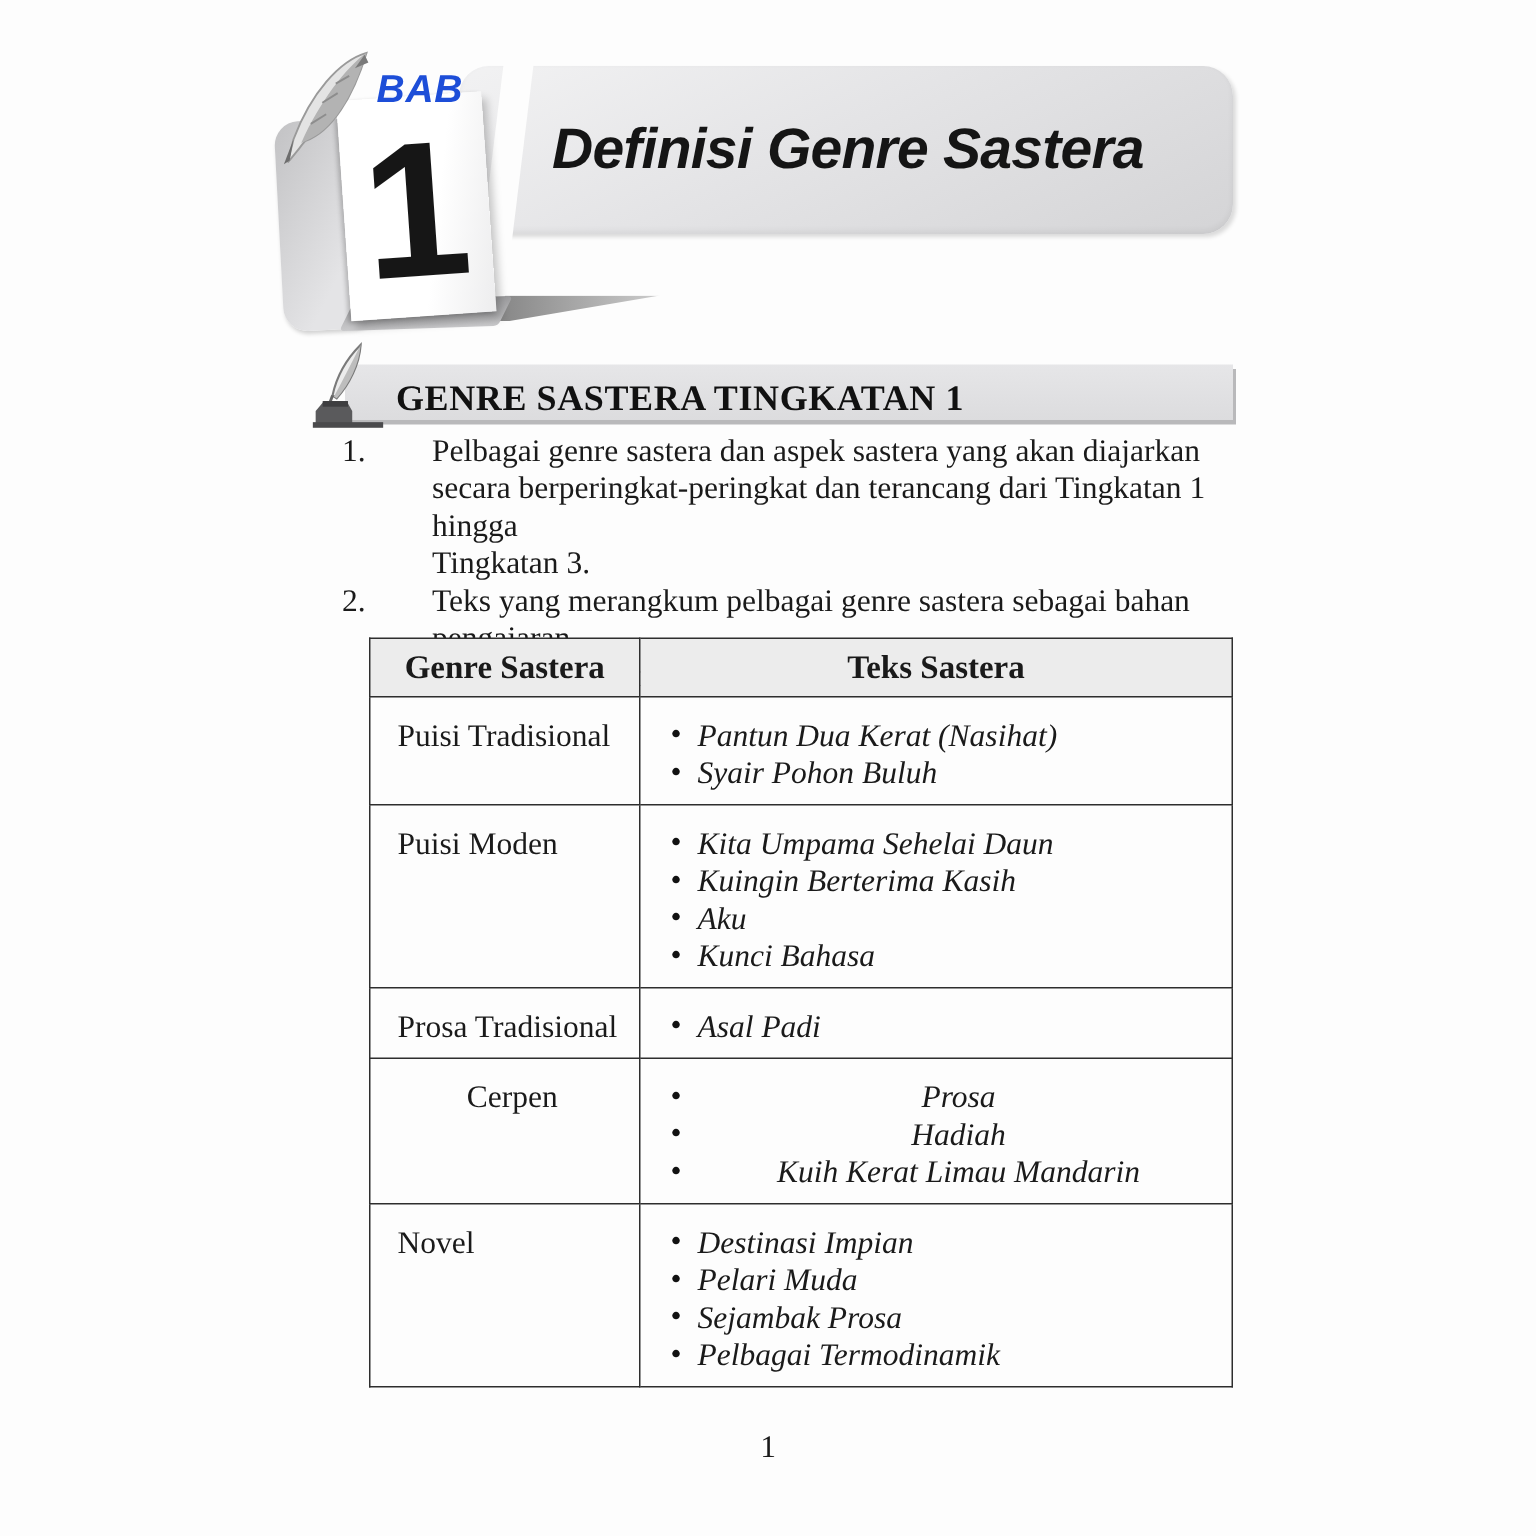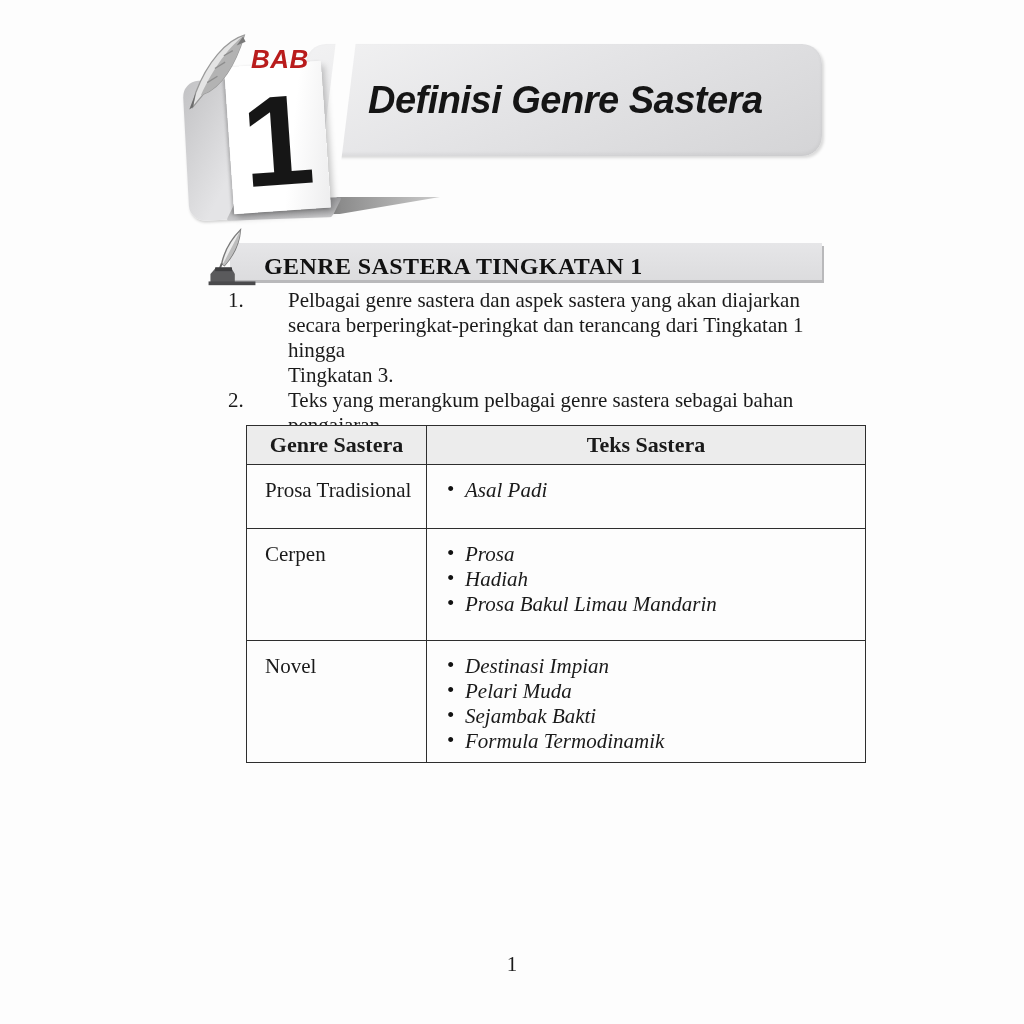--- a/index.html
+++ b/index.html
@@ -54,21 +54,21 @@
     box-shadow:-2px 1px 3px rgba(0,0,0,0.18), 3px 5px 6px rgba(0,0,0,0.22);
     z-index:3; display:flex; align-items:center; justify-content:center;
   }
   .chapter-number {
     font-family:"Liberation Sans", sans-serif; font-weight:700;
     font-size:128px; line-height:1; color:#161616; padding-top:6px;
   }
   .bab-label {
     position:absolute; left:251px; top:44px; z-index:4;
     font-family:"Liberation Sans", sans-serif; font-style:italic;
-    font-weight:700; font-size:26px; color:#b91c1c; letter-spacing:0.5px;
+    font-weight:700; font-size:26px; color:#1d4ed8; letter-spacing:0.5px;
   }
   .feather-icon { position:absolute; left:188px; top:18px; width:64px; height:110px; z-index:4; }
 
   
   .section-bar {
     position:absolute; left:230px; top:243px; width:592px; height:37px;
     background:linear-gradient(180deg,#e6e6e8,#dcdcde);
     box-shadow:2px 3px 0 #b9b9bb;
     display:flex; align-items:flex-end; z-index:1;
   }
@@ -83,21 +83,21 @@
   .intro-list {
     position:absolute; left:228px; top:288px; width:598px;
     list-style:none; font-size:21px; line-height:25px;
   }
   .intro-item { display:flex; }
   .intro-item-number { width:28px; flex:0 0 28px; }
   .intro-item-text { white-space:pre-line;margin-left:32px; }
 
   
   .genre-table {
-    position:absolute; left:246px; top:425px; width:620px;
+    position:absolute; left:246px; top:425px; width:576px;
     border-collapse:collapse; table-layout:fixed;
     font-size:21px;
   }
   .genre-table col.c1 { width:180px; }
   .genre-table th, .genre-table td { border:1.5px solid #2e2e2e; vertical-align:top; }
   .genre-table th {
     background:#ececec; font-weight:700; font-size:22px;
     text-align:center; padding:6px 4px; height:37px; vertical-align:middle;
   }
   .genre-cell { padding:13px 8px 8px 18px; }
@@ -178,51 +178,71 @@
         <col class="c1">
         <col class="c2">
       </colgroup>
     <thead>
       <tr>
         <th>Genre Sastera</th>
         <th>Teks Sastera</th>
       </tr>
     </thead>
     <tbody>
-
+  <tr>
+    <td class="genre-cell">Puisi Tradisional</td>
+    <td class="teks-cell">
+      <ul class="teks-list">
+              <li class="teks-item">Pantun Dua Kerat (Nasihat)</li>
+              <li class="teks-item">Syair Pohon Buluh</li>
+            </ul>
+    </td>
+  </tr>
+
+  <tr>
+    <td class="genre-cell">Puisi Moden</td>
+    <td class="teks-cell">
+      <ul class="teks-list">
+              <li class="teks-item">Kita Umpama Sehelai Daun</li>
+              <li class="teks-item">Kuingin Berterima Kasih</li>
+              <li class="teks-item">Aku</li>
+              <li class="teks-item">Kunci Bahasa</li>
+            </ul>
+    </td>
+  </tr>
 
   <tr>
     <td class="genre-cell">Prosa Tradisional</td>
     <td class="teks-cell">
       <ul class="teks-list">
               <li class="teks-item">Asal Padi</li>
             </ul>
     </td>
   </tr>
 
   <tr>
     <td class="genre-cell">Cerpen</td>
     <td class="teks-cell">
       <ul class="teks-list">
               <li class="teks-item">Prosa</li>
               <li class="teks-item">Hadiah</li>
-              <li class="teks-item">Prosa Bakul Limau Mandarin</li>
+              <li class="teks-item">Kuih Kerat Limau Mandarin</li>
             </ul>
     </td>
   </tr>
 
 
   <tr>
     <td class="genre-cell">Novel</td>
     <td class="teks-cell">
       <ul class="teks-list">
               <li class="teks-item">Destinasi Impian</li>
               <li class="teks-item">Pelari Muda</li>
-              <li class="teks-item">Sejambak Bakti</li>
-              <li class="teks-item">Formula Termodinamik</li>
+              <li class="teks-item">Sejambak Prosa</li>
+              <li class="teks-item">Pelbagai Termodinamik</li>
             </ul>
     </td>
   </tr>
 </tbody>
   </table>
 
   <div class="page-number">1</div>
 </div>
 
 </body></html>

